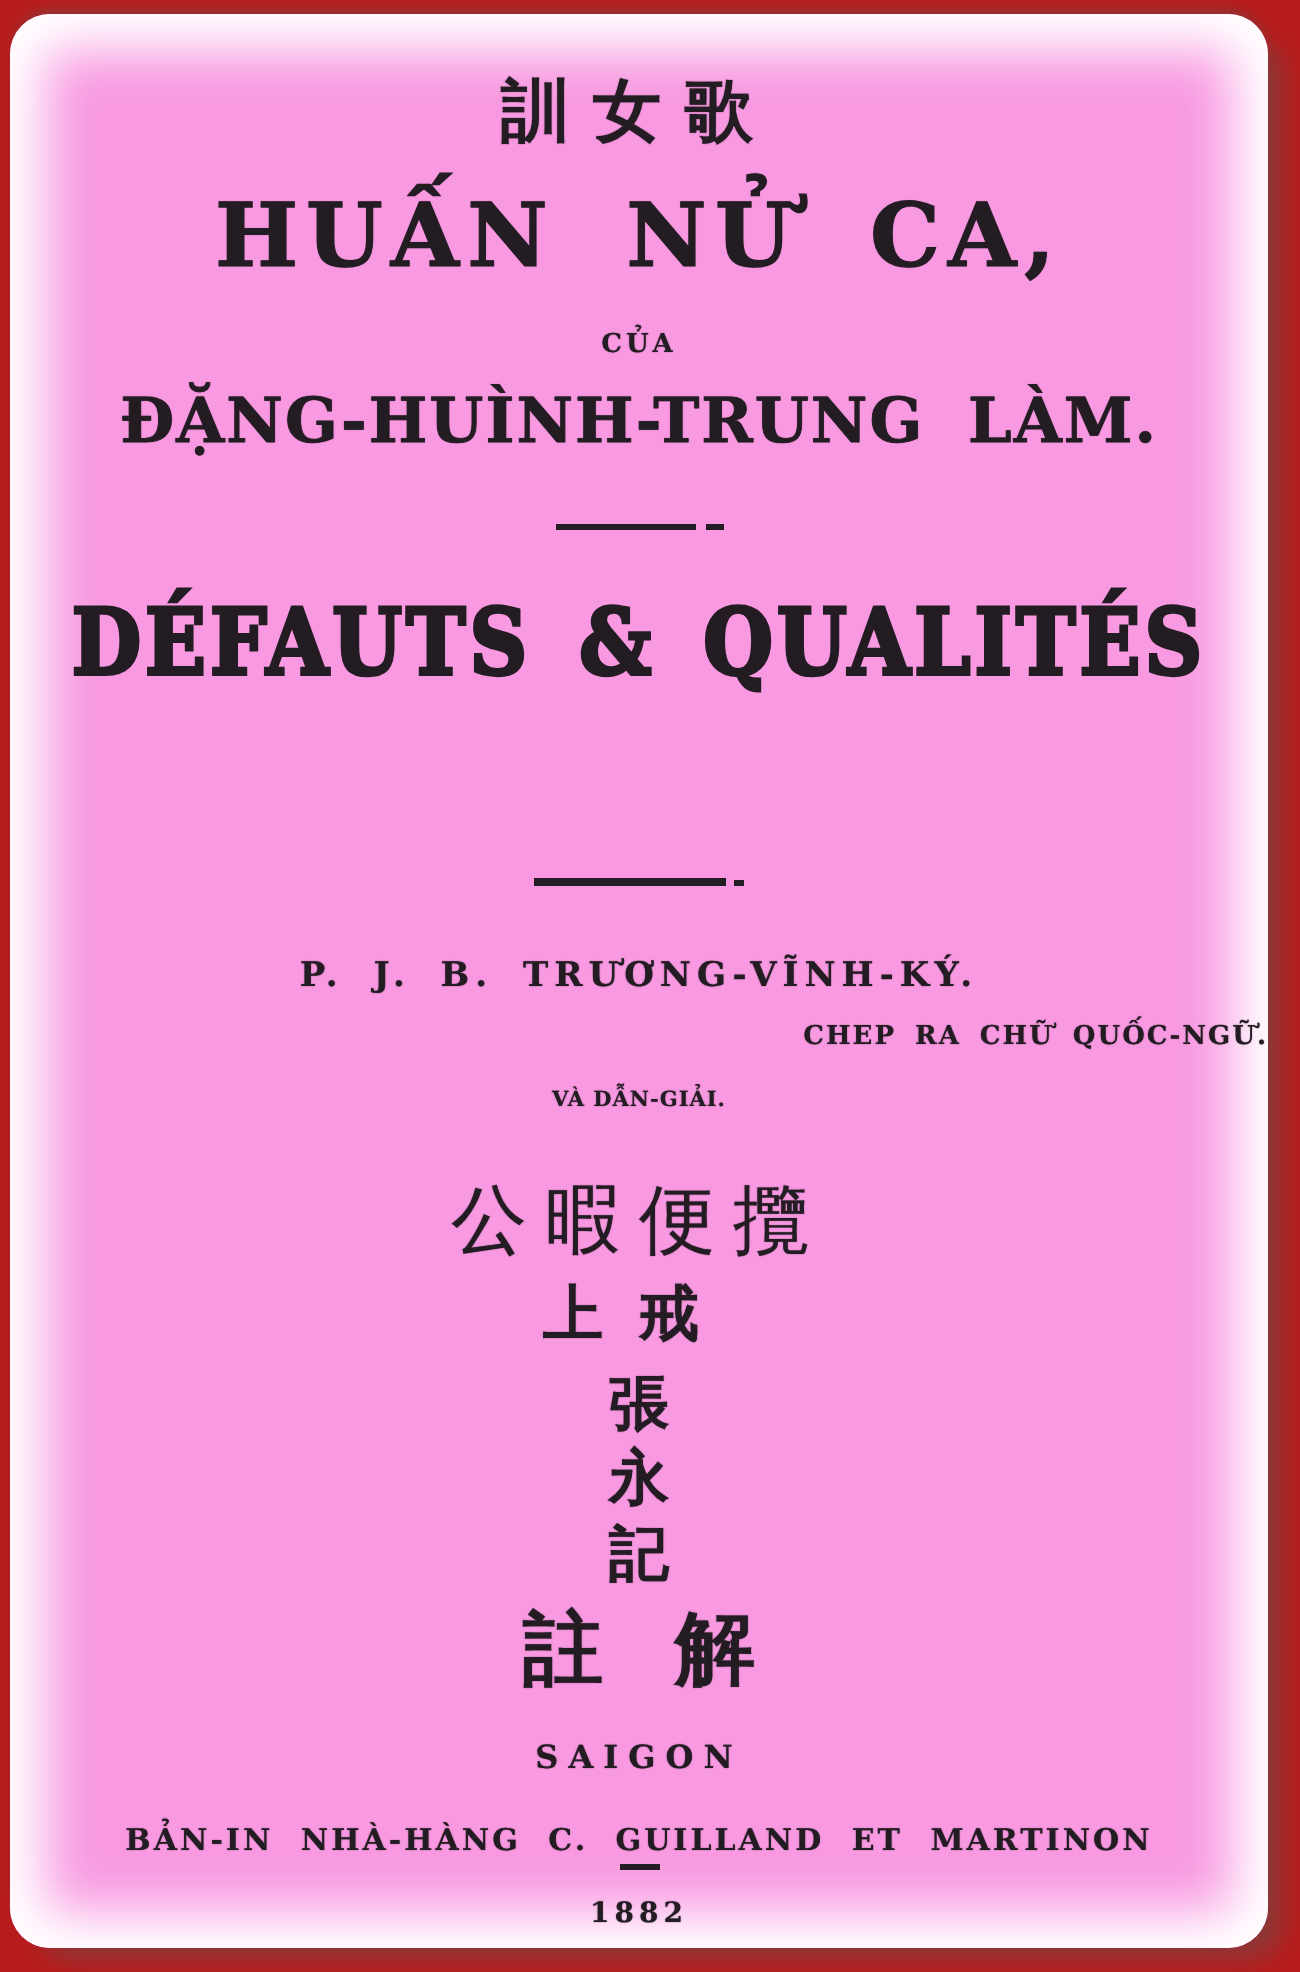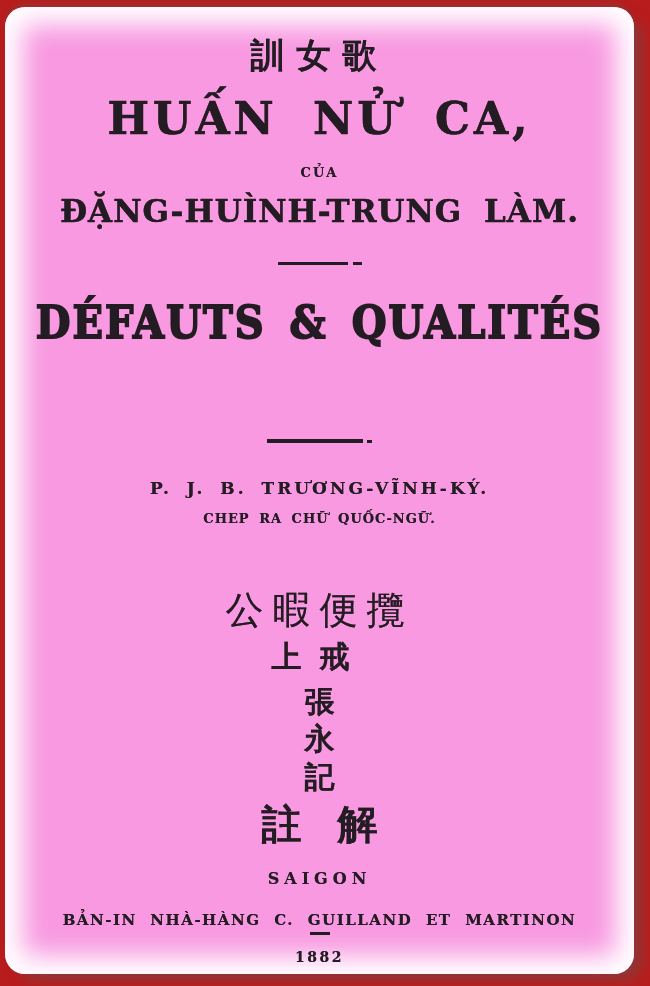--- a/index.html
+++ b/index.html
@@ -49,21 +49,21 @@
   .french-title   { top: 288px; font-size: 40px; font-weight: bold; letter-spacing: 2px; word-spacing: 8px;
                     -webkit-text-stroke: 1.7px; transform: scaleY(1.14); transform-origin: top center; }
   .french-sub     { top: 366px; font-size: 26px; letter-spacing: 7px; word-spacing: 4px; }
   .divider2 {
     position: absolute; top: 432px; left: 0; right: 0;
     display: flex; justify-content: center; align-items: center; gap: 4px;
   }
   .divider2 .bar { width: 96px; height: 4px; background: var(--ink, #241c23); }
   .divider2 .dot { width: 5px;  height: 3px; background: var(--ink, #241c23); }
   .transcriber    { top: 471px; font-size: 17px; font-weight: bold; letter-spacing: 3px; word-spacing: 6px; }
-  .transcriber2   { top: 504px; font-size: 13px; font-weight: bold; letter-spacing: 1px; word-spacing: 4px; }
+  .transcriber2   { top: 504px; font-size: 13px; font-weight: bold; letter-spacing: 1px; word-spacing: 4px; text-align: right; }
   .transcriber3   { top: 537px; font-size: 10.5px; font-weight: bold; letter-spacing: 0.5px; }
   .cjk-line1      { top: 578px; font-size: 38px; letter-spacing: 9px; font-weight: normal; }
   .cjk-line2      { top: 630px; font-size: 30px; letter-spacing: 18px; font-weight: bold; }
   .cjk-v1         { top: 675px; font-size: 30px; font-weight: bold; }
   .cjk-v2         { top: 712px; font-size: 30px; font-weight: bold; }
   .cjk-v3         { top: 750px; font-size: 30px; font-weight: bold; }
   .cjk-annotation {
     position: absolute; top: 790px; left: 0; right: 0;
     display: flex; justify-content: center; gap: 36px;
     color: var(--ink, #241c23); font-size: 40px; font-weight: bold;
@@ -96,20 +96,21 @@
 
     <div class="txt french-title">DÉFAUTS &amp; QUALITÉS</div>
 
     <div class="divider2">
       <span class="bar"></span>
       <span class="dot"></span>
     </div>
 
     <div class="txt transcriber">P. J. B. TRƯƠNG-VĨNH-KÝ.</div>
     <div class="txt transcriber2">CHEP RA CHỮ QUỐC-NGỮ.</div>
+    <div class="txt transcriber3">VÀ DẪN-GIẢI.</div>
 
     <div class="txt cjk-line1">公暇便攬</div>
     <div class="txt cjk-line2">上戒</div>
     <div class="txt cjk-v1">張</div>
     <div class="txt cjk-v2">永</div>
     <div class="txt cjk-v3">記</div>
 
     <div class="cjk-annotation">
       <span>註</span>
       <span>解</span>

